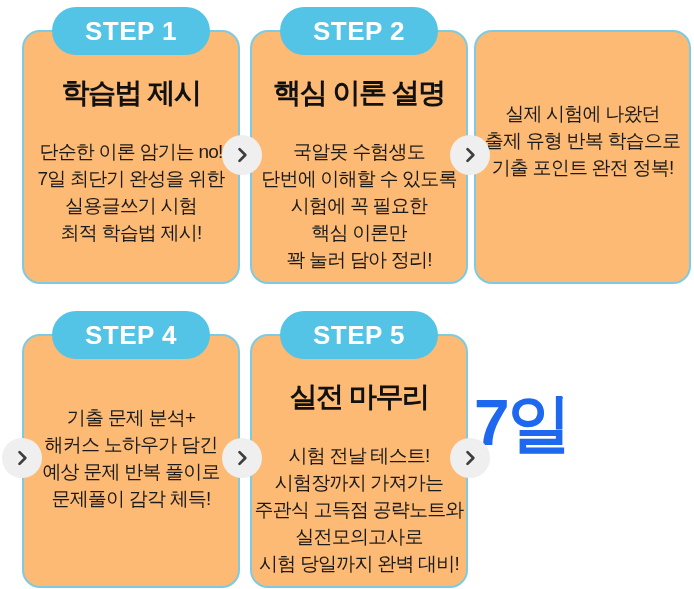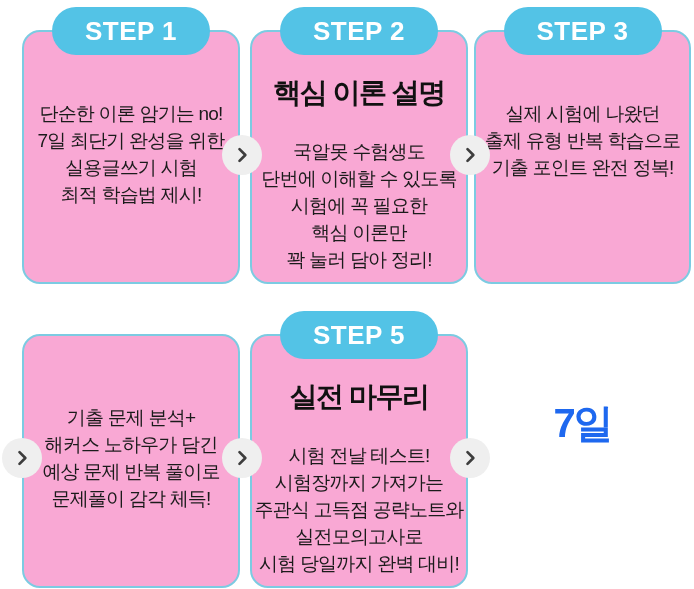--- a/index.html
+++ b/index.html
@@ -9,21 +9,21 @@
     background:#ffffff;
     font-family:"Liberation Sans","DejaVu Sans",sans-serif;
     overflow:hidden;
   }
   .card {
     position:absolute;
     width:218px; height:254px;
     box-sizing:border-box;
     border:2.5px solid var(--card_border,#7ccbe2);
     border-radius:18px;
-    background:#f9a8d4;
+    background:#fdba74;
     text-align:center;
     padding-top:42px;
   }
   .c1 { left:22px;  top:30px; }
   .c2 { left:250px; top:30px; }
   .c3 { left:474px; top:30px; width:217px; }
   .c4 { left:22px;  top:334px; }
   .c5 { left:250px; top:334px; }
   .pill {
     position:absolute;
@@ -63,66 +63,66 @@
   }
   .a1 { left:222px; top:135px; }
   .a2 { left:450px; top:135px; }
   .a3 { left:2px;   top:438px; }
   .a4 { left:222px; top:438px; }
   .a5 { left:450px; top:438px; }
   .arrow svg { display:block; }
   .finale {
     position:absolute;
     left:474px; top:394px; width:217px;
-    text-align:center;
-    font-size:40px; font-weight:900;
+    font-size:64px; font-weight:900;
     letter-spacing:-2px;
     line-height:58px;
   }
   .finale-line1 { color:var(--finale_top,#1e68ef); }
   .finale-line2 { color:var(--finale_bottom,#1d43cc); }
   .bang { font-style:italic; }
 </style>
 </head>
 <body>
 
 <div class="canvas">
 
   <div class="card c1">
     <div class="pill">
         <span>STEP 1</span>
       </div>
+    <h3 class="card-title">학습법 제시</h3>
     <div class="card-body">단순한 이론 암기는 no!
 7일 최단기 완성을 위한
 실용글쓰기 시험
 최적 학습법 제시!</div>
   </div>
 
   <div class="card c2">
     <div class="pill">
         <span>STEP 2</span>
       </div>
     <h3 class="card-title">핵심 이론 설명</h3>
     <div class="card-body">국알못 수험생도
 단번에 이해할 수 있도록
 시험에 꼭 필요한
 핵심 이론만
 꽉 눌러 담아 정리!</div>
   </div>
 
   <div class="card c3">
-    <div class="pill">
-        <span>STEP 3</span>
-      </div>
     <div class="card-body">실제 시험에 나왔던
 출제 유형 반복 학습으로
 기출 포인트 완전 정복!</div>
   </div>
 
   <div class="card c4">
+    <div class="pill">
+        <span>STEP 4</span>
+      </div>
     <div class="card-body">기출 문제 분석+
 해커스 노하우가 담긴
 예상 문제 반복 풀이로
 문제풀이 감각 체득!</div>
   </div>
 
   <div class="card c5">
     <div class="pill">
         <span>STEP 5</span>
       </div>

